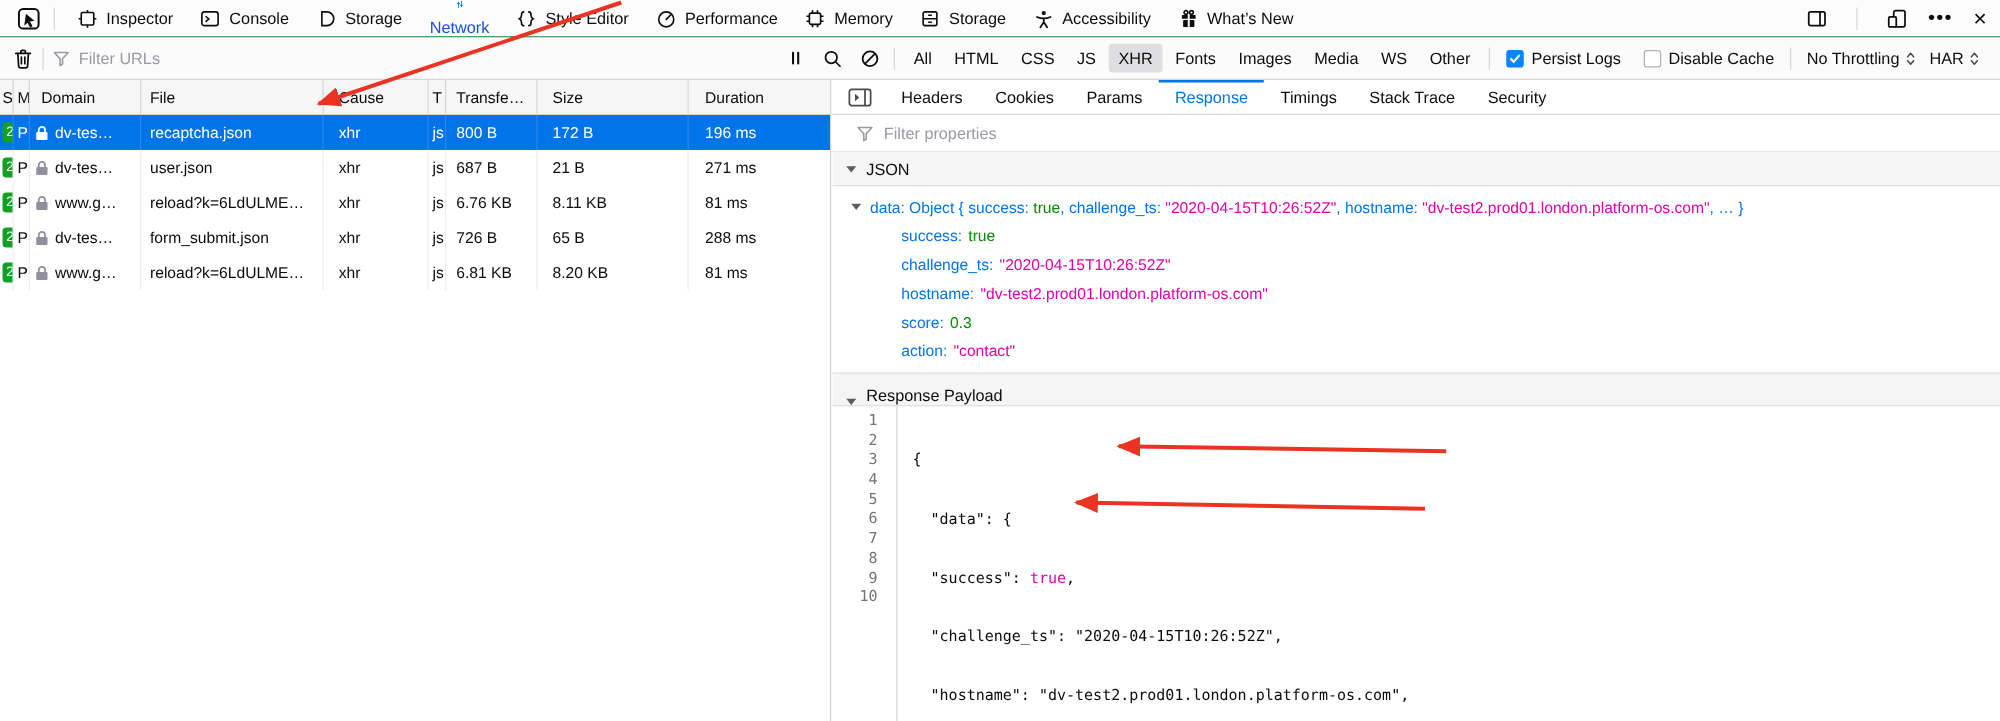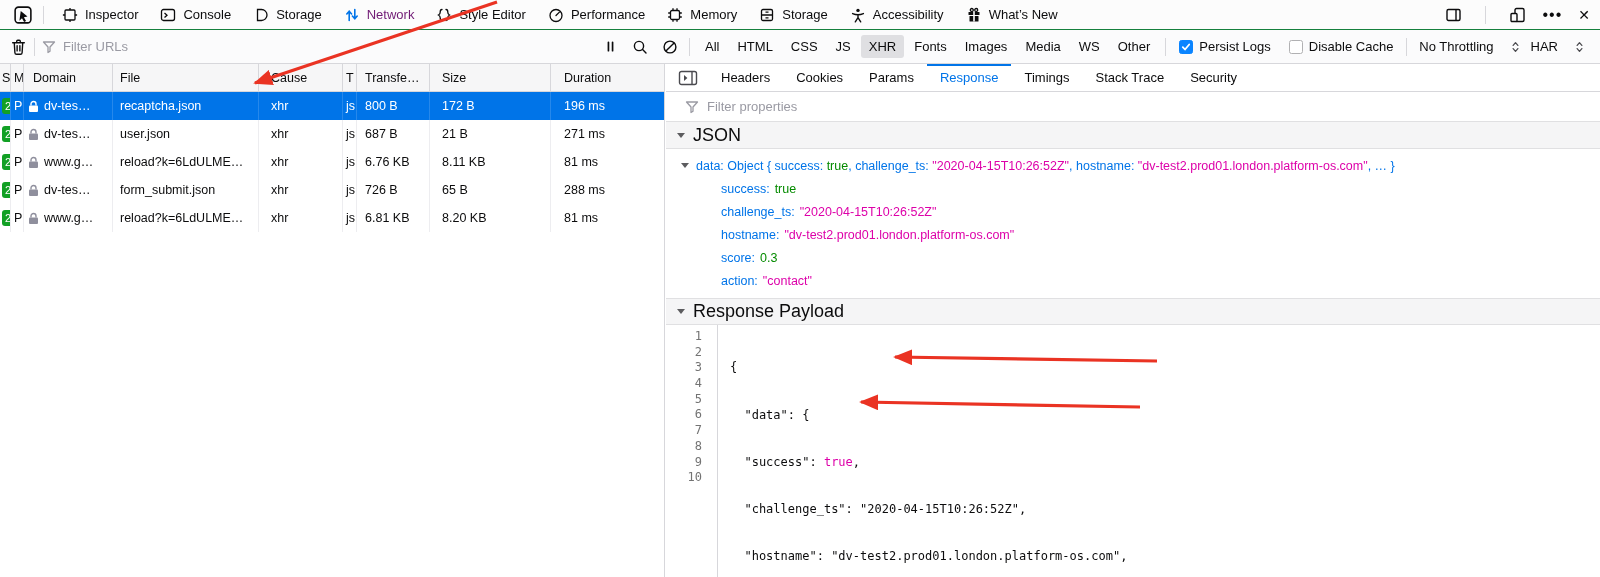--- a/index.html
+++ b/index.html
@@ -10,41 +10,41 @@
     -webkit-font-smoothing: antialiased;
   }
   svg { display: block; }
   .vsep { width: 1px; height: 18px; background: #d7d7db; margin: 0 7px; flex: none; }
 
   
   .tb1 { position: absolute; left:0; top:0; width:1600px; height:30px; background:#fcfcfc;
          border-bottom:1px solid #15803d; display:flex; align-items:center; padding:0 10px; }
   .picker-btn { width: 26px; display:flex; justify-content:center; flex:none; }
   .dt-tab { display:flex; align-items:center; gap:7px; padding:0 11px; height:29px; white-space:nowrap; cursor:default; }
-  .dt-tab.active { color:#701a75; }
+  .dt-tab.active { color:#1d4ed8;flex-direction:column; }
   .tb1-right { margin-left:auto; display:flex; align-items:center; gap:16px; }
   .glyph-dots { font-size:16px; letter-spacing:1px; line-height:10px; }
   .glyph-x { font-size:14px; }
 
   
   .tb2 { position:absolute; left:0; top:30px; width:1600px; height:34px; background:#fbfbfc;
          border-bottom:1px solid #d7d7db; display:flex; align-items:center; padding:0 10px; }
   .tb2 input { border:none; outline:none; background:transparent; font-family:"Liberation Sans",sans-serif; font-size:13px; color:#3b82f6; }
   .tb2 input::placeholder, .dfilter input::placeholder { color:#9a9aa3; }
   .filter-wrap { display:flex; align-items:center; gap:7px; flex:1; min-width:0; }
   .filter-wrap input { flex:1; min-width:0; }
   .tb2-icons { display:flex; align-items:center; gap:14px; flex:none; padding:0 4px; }
   .pills { display:flex; align-items:center; gap:2px; flex:none; }
   .pill { padding:4px 8px; border-radius:3px; white-space:nowrap; cursor:default; }
   .pill.active { background:#dfdfe2; }
   .cbgroup { display:flex; align-items:center; gap:18px; flex:none; padding:0 6px; }
   .cbitem { display:flex; align-items:center; gap:6px; white-space:nowrap; }
   .cb { width:14px; height:14px; border:1px solid #b1b1b3; border-radius:2.5px; background:#fff; display:flex; align-items:center; justify-content:center; }
   .cb.checked { background:#0a84ff; border-color:#0a84ff; }
-  .dd { display:flex; align-items:center; gap:16px; white-space:nowrap; padding:0 5px; }
+  .dd { display:flex; align-items:center; gap:3px; white-space:nowrap; padding:0 5px; }
 
   
   .netpanel { position:absolute; left:0; top:64px; width:665px; height:513px; background:#fff;
               border-right:1px solid #d7d7db; font-size:12.5px; }
   .thead { display:flex; height:28px; background:#f6f6f7; border-bottom:1px solid #d7d7db; }
   .th, .cell { display:flex; align-items:center; height:100%; overflow:hidden; white-space:nowrap; flex:none; }
   .th { border-right:1px solid #d7d7db; padding-left:8px; }
   .cell { border-right:1px solid #ededf0; padding-left:8px; }
   .c-s { width:11px; padding-left:2px; }
   .c-m { width:13px; padding-left:3px; }
@@ -66,22 +66,22 @@
   
   .detail { position:absolute; left:666px; top:64px; width:934px; height:513px; background:#fff; }
   .dtabs { height:28px; border-bottom:1px solid #d7d7db; display:flex; align-items:center; }
   .pane-btn { margin:0 10px 0 12px; flex:none; }
   .dtab { padding:0 13px; height:28px; display:flex; align-items:center; position:relative; white-space:nowrap; cursor:default; }
   .dtab.active { color:#0074e8; }
   .dtab.active::before { content:""; position:absolute; left:0; right:0; top:0; height:2px; background:#0074e8; }
   .dfilter { height:30px; border-bottom:1px solid #e0e0e2; display:flex; align-items:center; gap:8px; padding:0 19px; }
   .dfilter input { flex:1; border:none; outline:none; background:transparent; font-size:13px; font-family:"Liberation Sans",sans-serif; }
   .band { height:27px; background:#f5f5f6; border-bottom:1px solid #e0e0e2; display:flex; align-items:center; gap:8px;
-          padding:0 11px; font-size:18px; cursor:default; }
-  .band.rp { border-top:1px solid #e0e0e2; }
+          padding:0 11px; font-size:13px; cursor:default; }
+  .band.rp { border-top:1px solid #e0e0e2;align-items:flex-end; }
   .twisty { width:0; height:0; border-left:4px solid transparent; border-right:4px solid transparent; border-top:5px solid #5c5c5f; flex:none; }
   .tree { padding:5px 0 6px 0; font-size:12.5px; }
   .tree-row { height:23px; display:flex; align-items:center; padding-left:55px; white-space:pre; cursor:default; }
   .tree-row.root { padding-left:15px; gap:7px; }
   .tree-row span { white-space:pre; }
   .sb { color:#0074e8; }
   .sg { color:#058b00; }
   .sm { color:#dd00a9; }
   .pv { margin-left:5px; }
 

